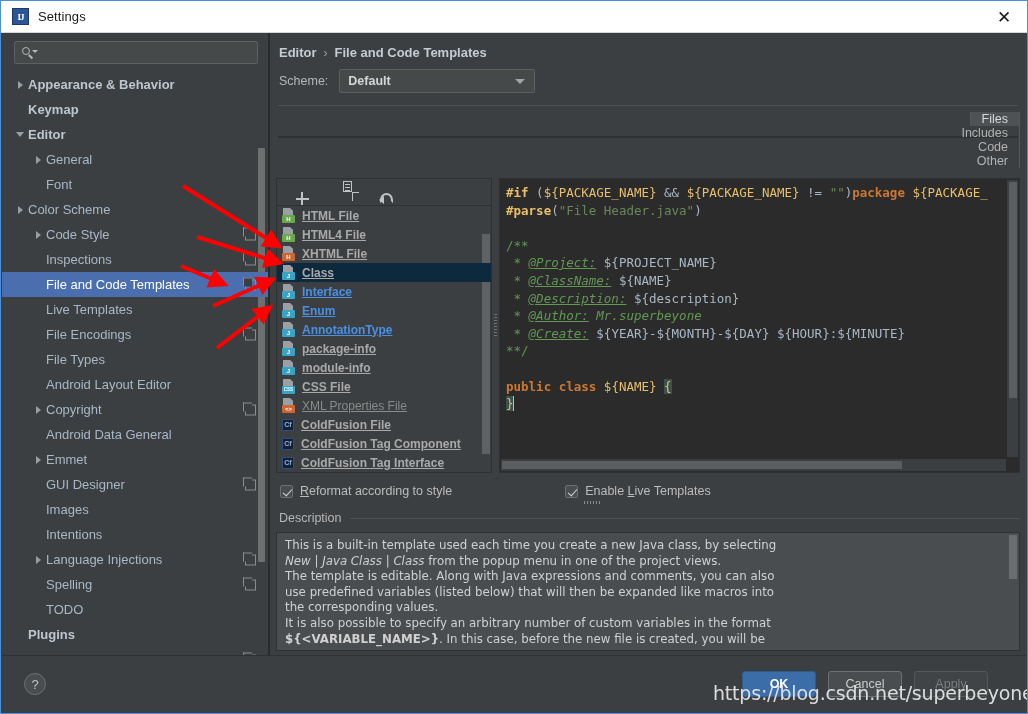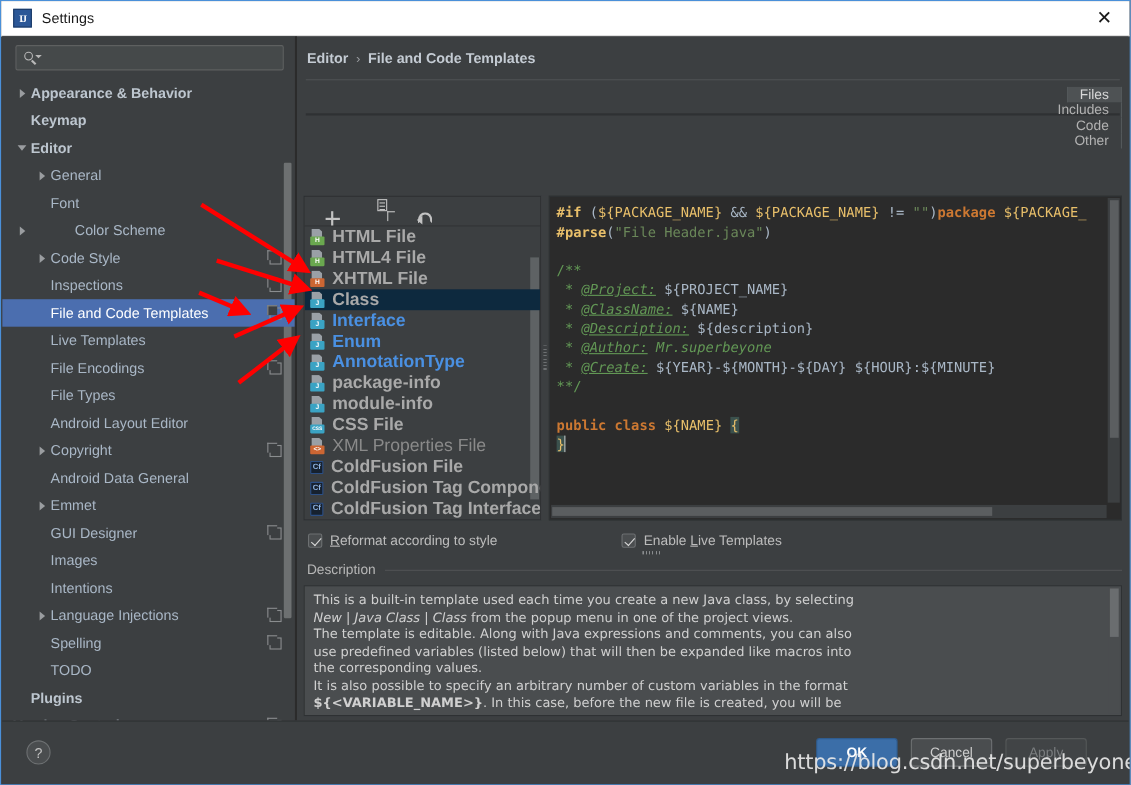--- a/index.html
+++ b/index.html
@@ -221,21 +221,21 @@
 
   .filelist {
     flex: 1; overflow: hidden; background: #3c3f41; position: relative;
   }
   .frow {
     display: flex; align-items: center; height: 19px; padding-left: 4px;
     cursor: default; position: relative;
   }
   .frow.sel { background: #0d293e; }
   .frow .fname {
-    font-size: 16px; font-weight: bold; color: #a9a9a9; white-space: nowrap;
+    font-size: 12px; font-weight: bold; color: #a9a9a9; white-space: nowrap; text-decoration: underline;
   }
   .frow .fname.java { color: #a9a9a9; }
   .frow .fname.blue { color: #4a90e2; }
   .frow .fname.dim  { color: #8a8a8a; font-weight: normal; }
 
   .ficon { width: 15px; height: 15px; margin-right: 6px; flex: none; position: relative; }
   
   .ficon.doc .page {
     position: absolute; left: 2px; top: 0px; width: 10px; height: 9px;
     background: #9aa0a6; clip-path: polygon(0 0, 70% 0, 100% 30%, 100% 100%, 0 100%);
@@ -430,21 +430,21 @@
           <div class="tnode" style="padding-left: 28px;">
             <span class="arrow">
               <i></i>
             </span>
             <span class="tlabel">General</span>
           </div>
           <div class="tnode" style="padding-left: 28px;">
             <span class="arrow"></span>
             <span class="tlabel">Font</span>
           </div>
-          <div class="tnode" style=" gap: 40px;">
+          <div class="tnode" style="">
             <span class="arrow">
               <i></i>
             </span>
             <span class="tlabel">Color Scheme</span>
           </div>
           <div class="tnode" style="padding-left: 28px;">
             <span class="arrow">
               <i></i>
             </span>
             <span class="tlabel">Code Style</span>
@@ -536,20 +536,27 @@
 
     <div class="vsplit"></div>
 
     <div class="rightpane">
       <div class="breadcrumb">
         <span>Editor</span>
         <span class="sep">›</span>
         <span>File and Code Templates</span>
       </div>
 
+      <div class="schemerow">
+        <span class="lbl">Scheme:</span>
+        <div class="combo">
+          <span class="val">Default</span>
+          <span class="chev"></span>
+        </div>
+      </div>
 
       <div class="hline"></div>
       <div class="tabs" id="tabs">
           <div class="tab active">Files</div>
           <div class="tab">Includes</div>
           <div class="tab">Code</div>
           <div class="tab">Other</div>
         </div>
       <div class="tabs-underline"></div>
 

